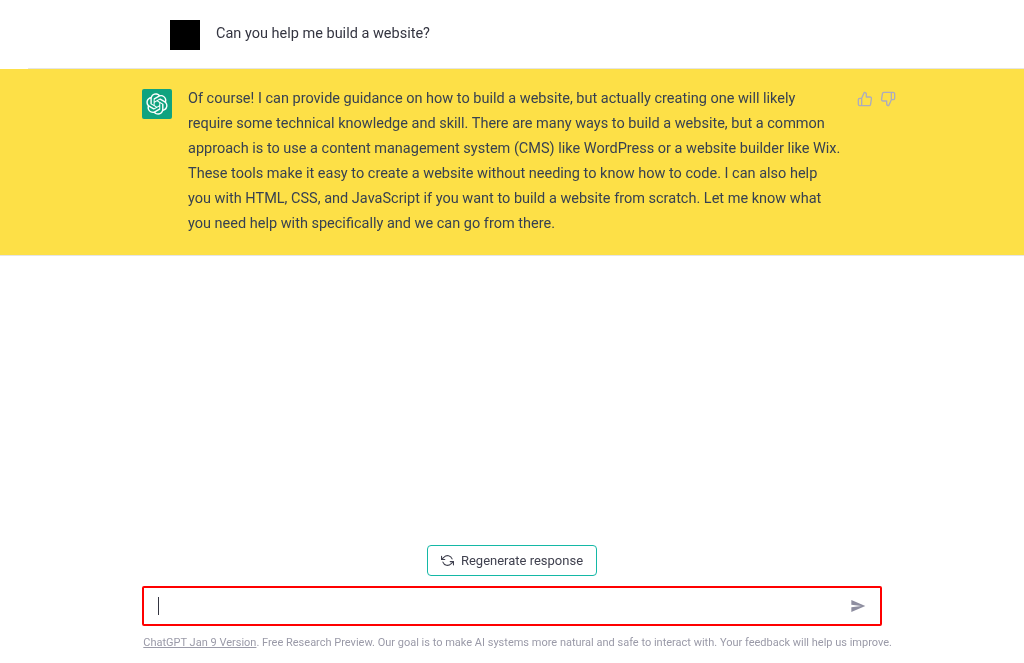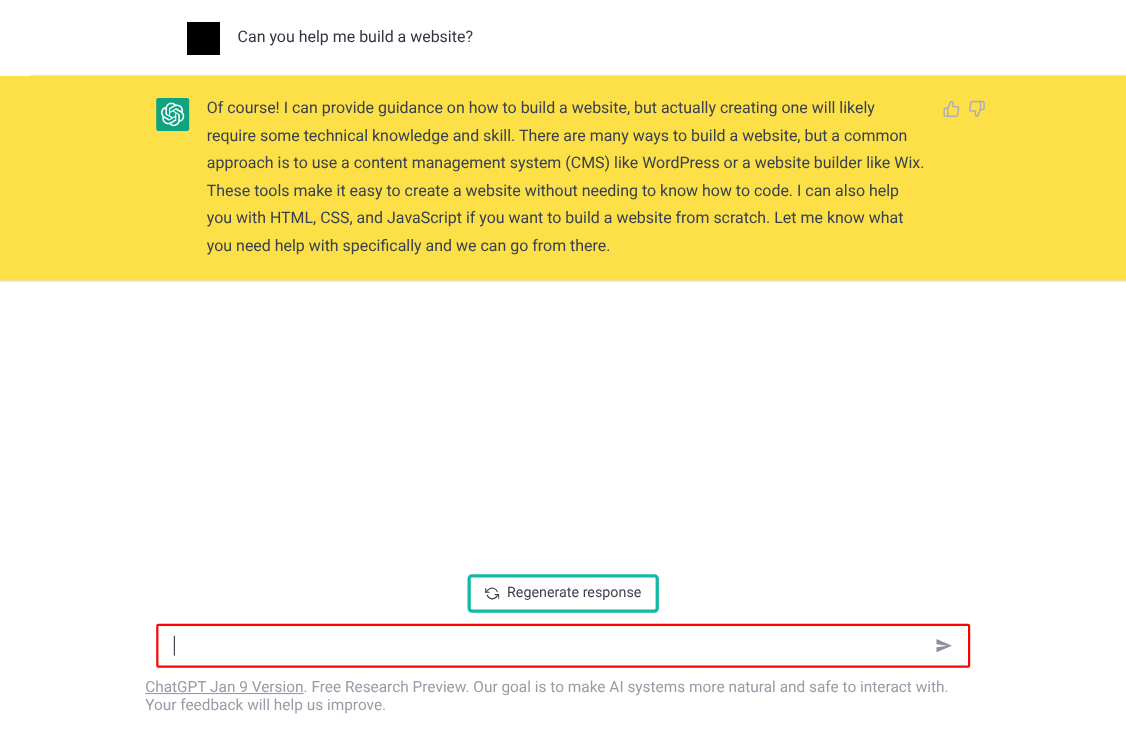--- a/index.html
+++ b/index.html
@@ -104,21 +104,21 @@
     .regenerate-wrap {
       display: flex;
       justify-content: center;
       margin-bottom: 10px;
     }
     .regenerate-btn {
       display: flex;
       align-items: center;
       gap: 7px;
       background: #ffffff;
-      border: 3px solid #14b8a6;
+      border: 1px solid #14b8a6;
       border-radius: 4px;
       padding: 7px 13px;
       font-size: 13px;
       color: #40414f;
       cursor: pointer;
       font-family: inherit;
     }
     .regenerate-btn svg {
       width: 13px;
       height: 13px;
@@ -170,22 +170,22 @@
       align-items: center;
       justify-content: center;
     }
     .send-btn svg {
       width: 16px;
       height: 16px;
     }
     .footer-text {
       max-width: 800px;
       margin: 10px auto 0;
-      text-align: left;
-      font-size: 14px;
+      text-align: right;
+      font-size: 11px;
       color: #9a9aa8;
       padding: 0 20px;
     }
     .footer-text a {
       color: #9a9aa8;
       text-decoration: underline;
     }
   </style>
 </head>
 <body>

